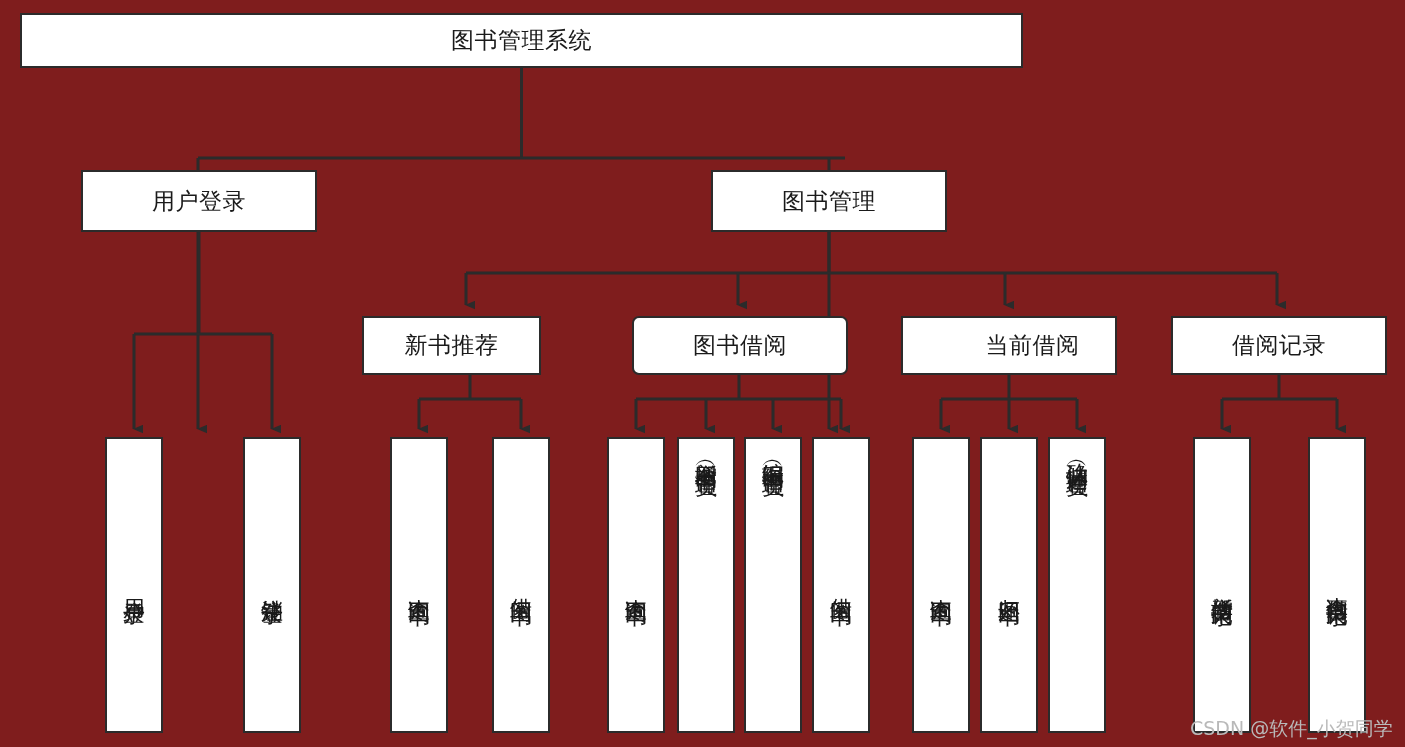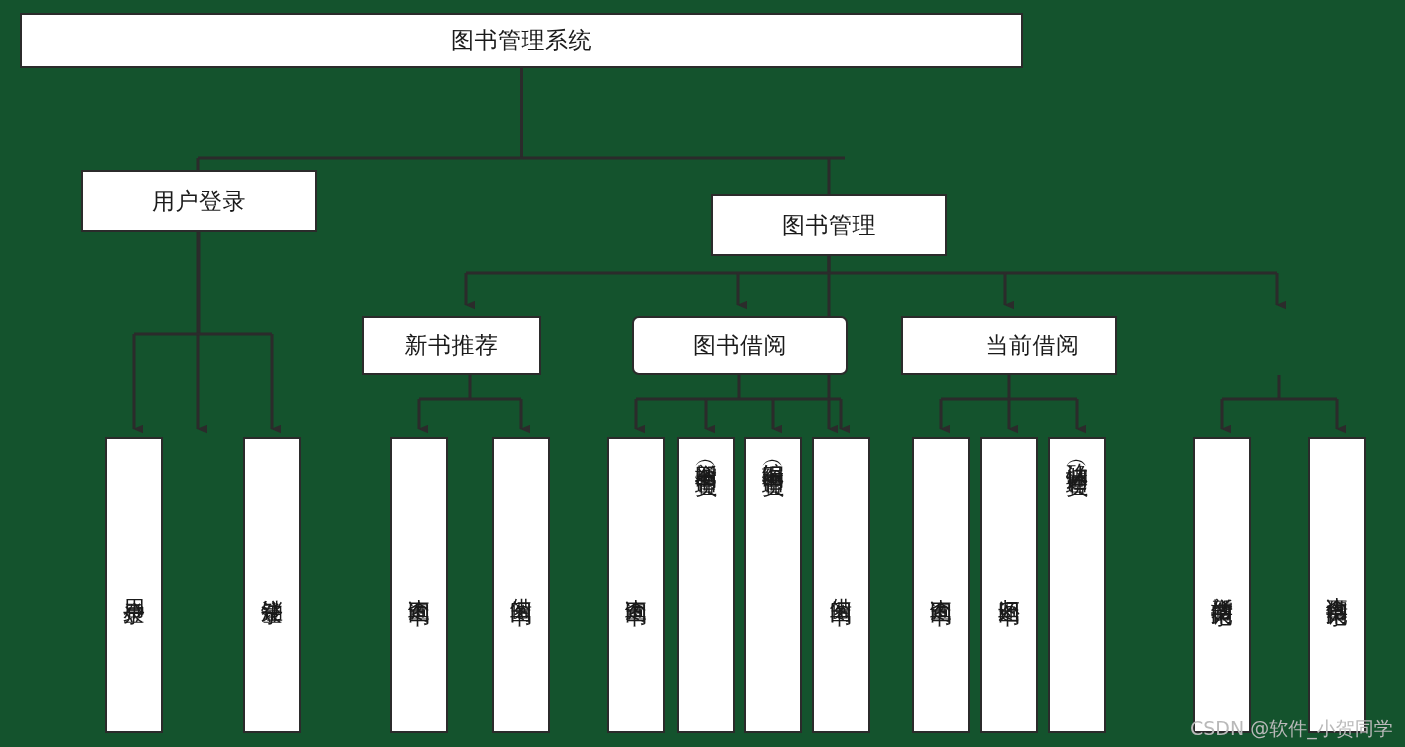--- a/index.html
+++ b/index.html
@@ -11,21 +11,21 @@
     width: 1405px;
     height: 747px;
     font-family: "DejaVu Sans", "Liberation Sans", sans-serif;
     overflow: hidden;
     position: relative;
   }
   #diagram-root {
     position: relative;
     width: 1405px;
     height: 747px;
-    background: #14532d;
+    background: #7f1d1d;
   }
   svg.diagram-svg {
     position: absolute;
     left: 0;
     top: 0;
     width: 1405px;
     height: 747px;
     display: block;
   }
   .node-box {
@@ -129,36 +129,39 @@
   </svg>
 
   <div class="node-box" style="left:20px; top:13px; width:1003px; height:55px;">
     <span class="node-label">图书管理系统</span>
   </div>
 
   <div class="node-box" style="left:81px; top:170px; width:236px; height:62px;">
     <span class="node-label">用户登录</span>
   </div>
 
-  <div class="node-box" style="left:711px; top:170px; width:236px; height:62px;margin-top:24px;">
+  <div class="node-box" style="left:711px; top:170px; width:236px; height:62px;">
     <span class="node-label">图书管理</span>
   </div>
 
   <div class="node-box" style="left:362px; top:316px; width:179px; height:59px;">
     <span class="node-label">新书推荐</span>
   </div>
 
   <div class="node-box" style="left:632px; top:316px; width:216px; height:59px;border-radius:7px;">
     <span class="node-label">图书借阅</span>
   </div>
 
   <div class="node-box" style="left:901px; top:316px; width:216px; height:59px;padding-left:47px;">
     <span class="node-label">当前借阅</span>
   </div>
 
+  <div class="node-box" style="left:1171px; top:316px; width:216px; height:59px;">
+    <span class="node-label">借阅记录</span>
+  </div>
 
   <div class="node-box vertical pad-mid" style="left:105px; top:437px; width:58px; height:296px;">
     <span class="node-label">用户登录</span>
   </div>
   <div class="node-box vertical pad-mid" style="left:243px; top:437px; width:58px; height:296px;">
     <span class="node-label">注销登录</span>
   </div>
 
   <div class="node-box vertical pad-mid" style="left:390px; top:437px; width:58px; height:296px;">
     <span class="node-label">查询图书</span>

